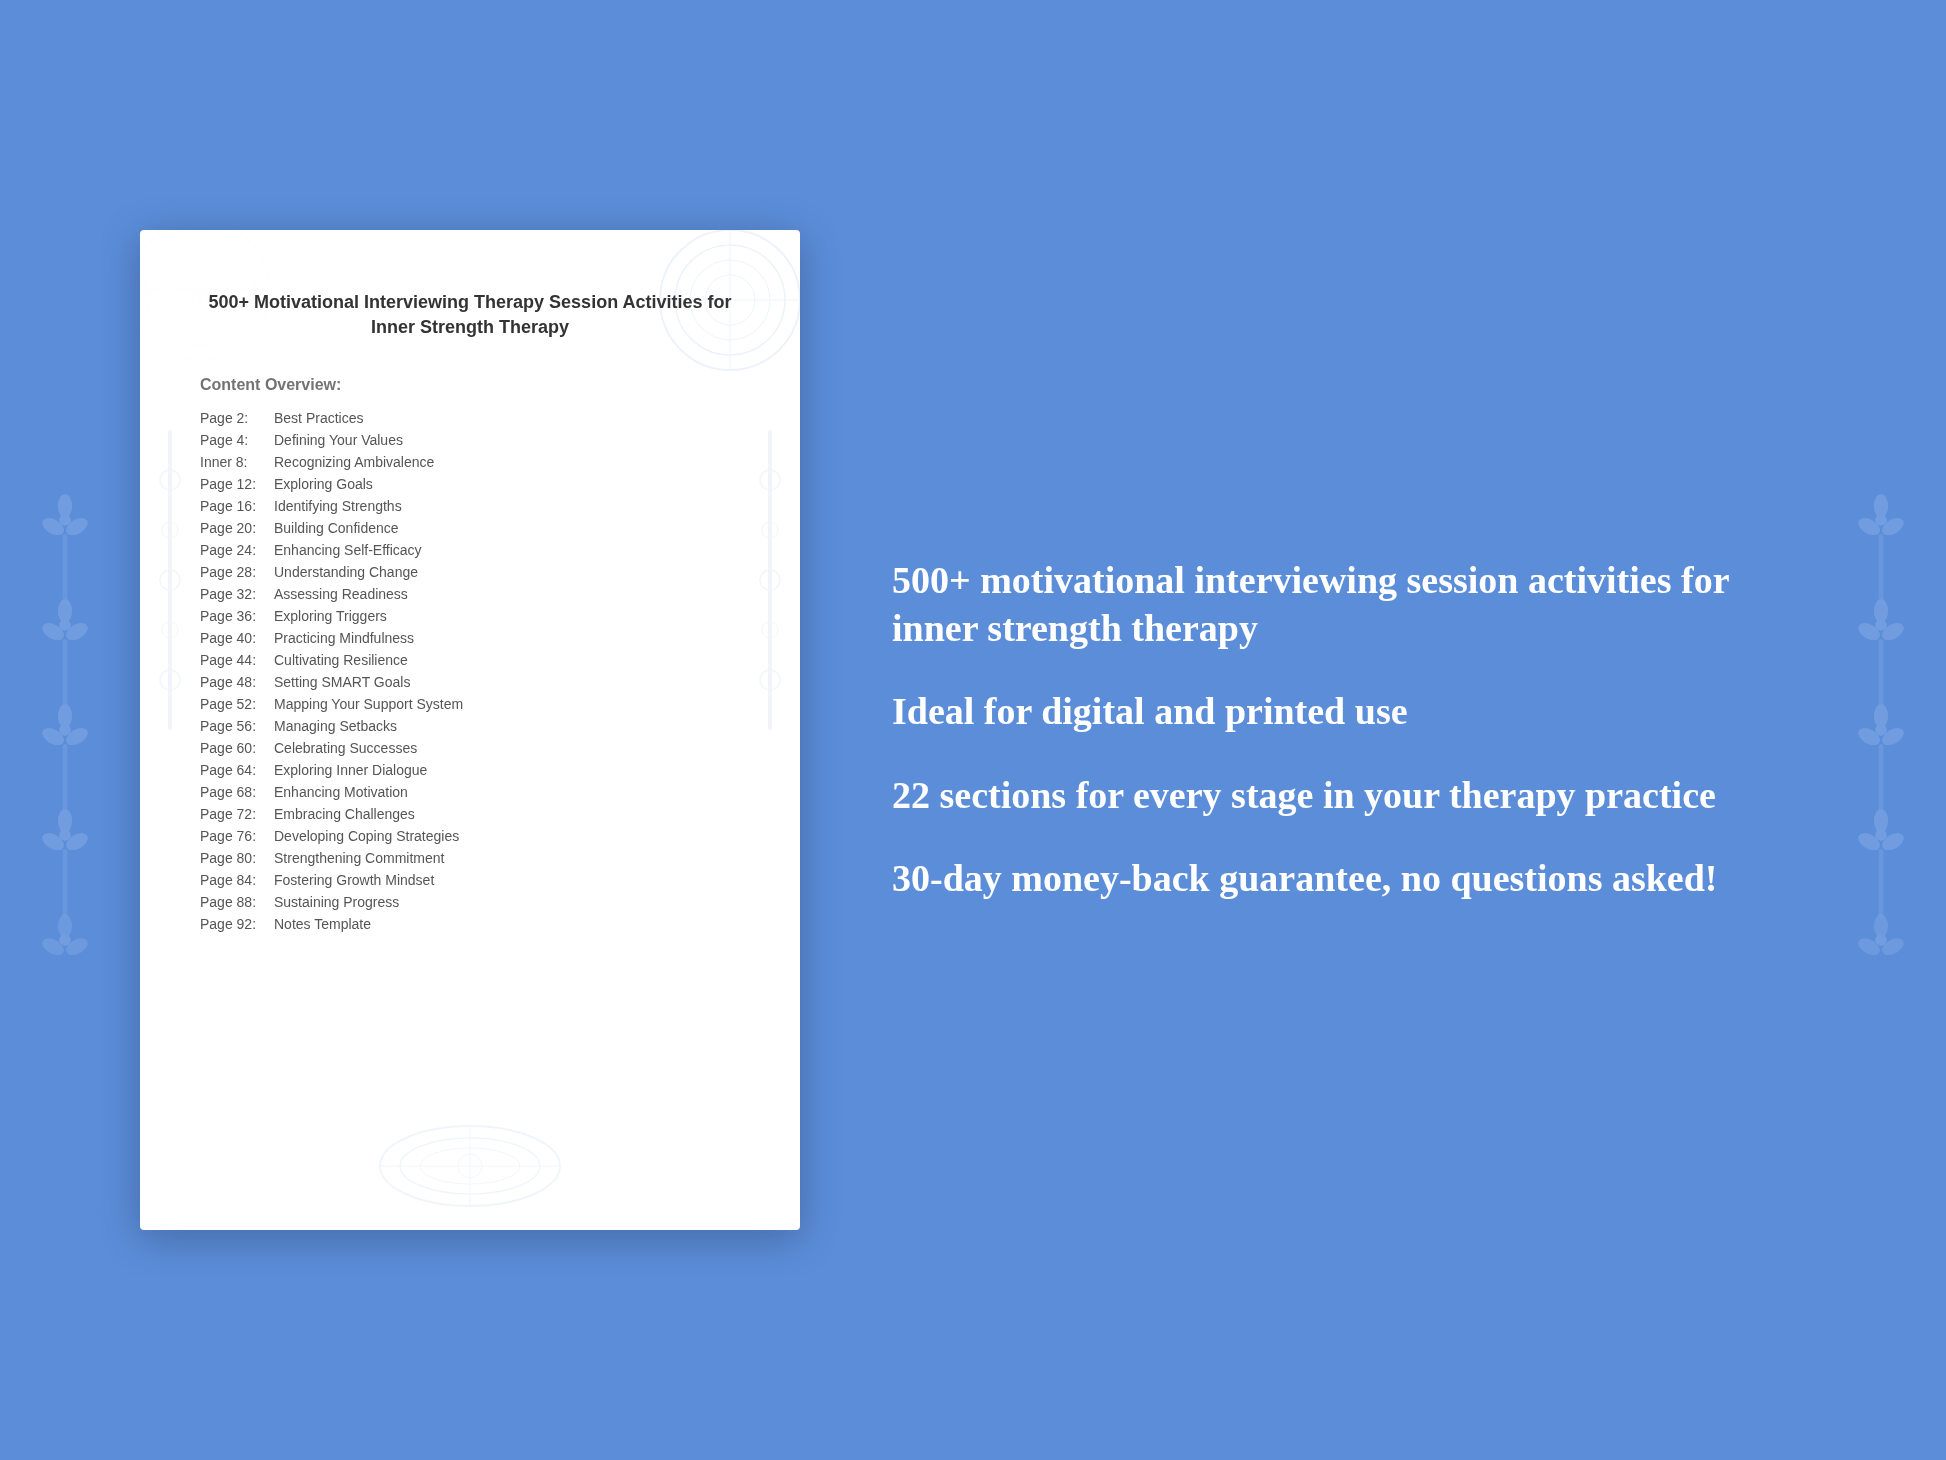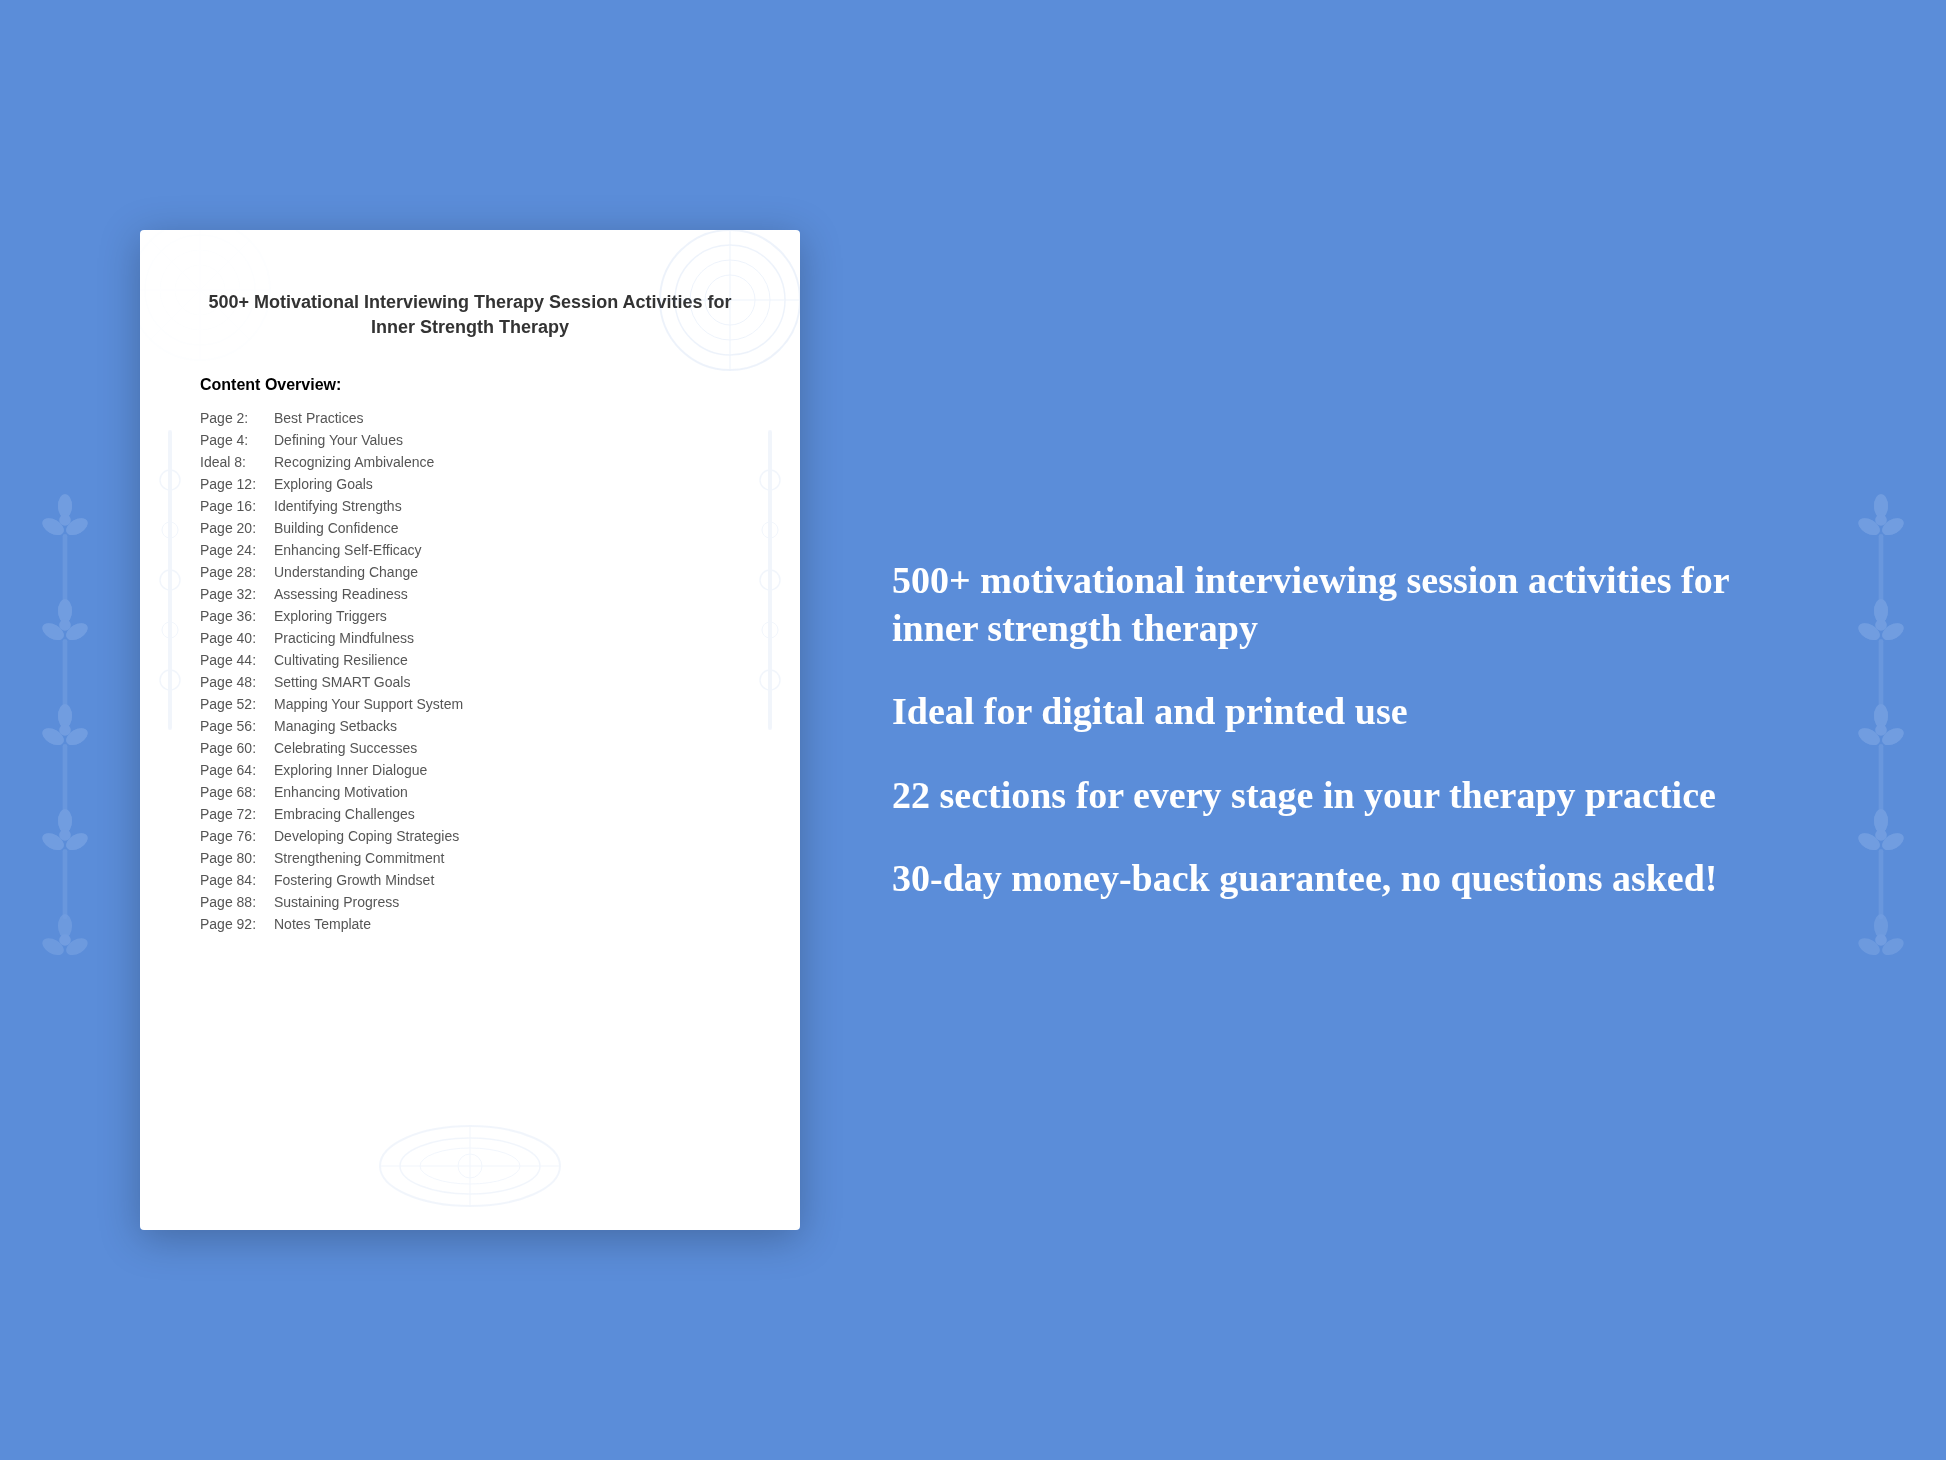--- a/index.html
+++ b/index.html
@@ -54,21 +54,21 @@
       font-size: 18px;
       font-weight: 600;
       color: #333;
       margin-bottom: 36px;
       line-height: 1.4;
     }
 
     .content-overview-label {
       font-size: 16px;
       font-weight: 600;
-      color: #000000;
+      color: #737373;
       margin-bottom: 16px;
     }
 
     .toc-list {
       list-style: none;
       display: flex;
       flex-direction: column;
       gap: 6px;
     }
 
@@ -297,21 +297,21 @@
     <ul class="toc-list" id="toc-list">
     <li class="toc-item">
           <span class="toc-page">Page  2:</span>
           <span class="toc-label">Best Practices</span>
         </li>
         <li class="toc-item">
           <span class="toc-page">Page  4:</span>
           <span class="toc-label">Defining Your Values</span>
         </li>
         <li class="toc-item">
-          <span class="toc-page">Ideal  8:</span>
+          <span class="toc-page">Inner  8:</span>
           <span class="toc-label">Recognizing Ambivalence</span>
         </li>
         <li class="toc-item">
           <span class="toc-page">Page 12:</span>
           <span class="toc-label">Exploring Goals</span>
         </li>
         <li class="toc-item">
           <span class="toc-page">Page 16:</span>
           <span class="toc-label">Identifying Strengths</span>
         </li>

